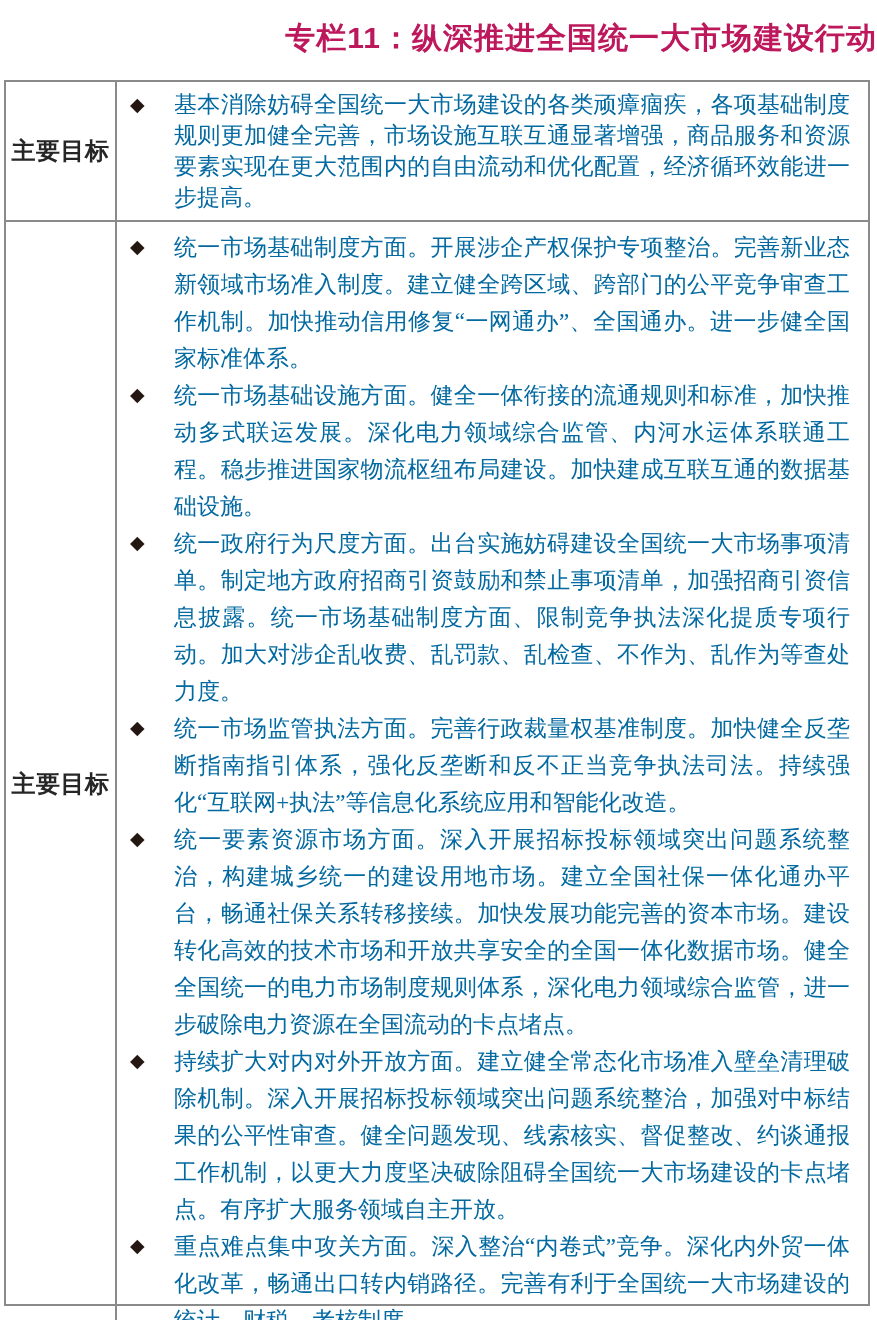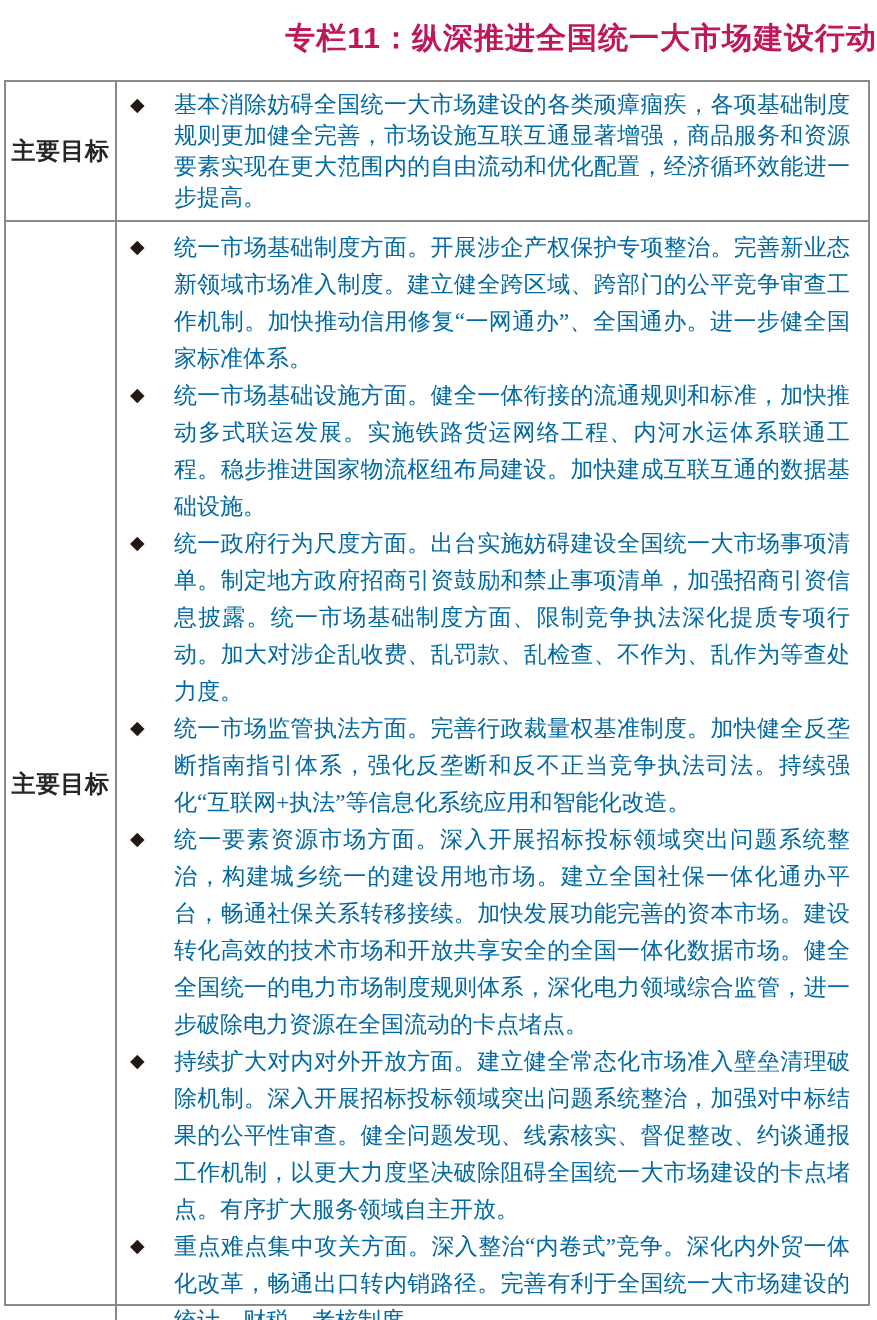--- a/index.html
+++ b/index.html
@@ -101,21 +101,21 @@
 
   <div class="t-row second">
     <div class="label-cell">主要目标</div>
     <div class="content-cell">
       <div class="bullet-item">
         <span class="bullet-marker">◆</span>
         <span class="bullet-text">统一市场基础制度方面。开展涉企产权保护专项整治。完善新业态新领域市场准入制度。建立健全跨区域、跨部门的公平竞争审查工作机制。加快推动信用修复“一网通办”、全国通办。进一步健全国家标准体系。</span>
       </div>
       <div class="bullet-item">
         <span class="bullet-marker">◆</span>
-        <span class="bullet-text">统一市场基础设施方面。健全一体衔接的流通规则和标准，加快推动多式联运发展。实施铁路货运网络工程、内河水运体系联通工程。稳步推进国家物流枢纽布局建设。加快建成互联互通的数据基础设施。</span>
+        <span class="bullet-text">统一市场基础设施方面。健全一体衔接的流通规则和标准，加快推动多式联运发展。深化电力领域综合监管、内河水运体系联通工程。稳步推进国家物流枢纽布局建设。加快建成互联互通的数据基础设施。</span>
       </div>
       <div class="bullet-item">
         <span class="bullet-marker">◆</span>
         <span class="bullet-text">统一政府行为尺度方面。出台实施妨碍建设全国统一大市场事项清单。制定地方政府招商引资鼓励和禁止事项清单，加强招商引资信息披露。统一市场基础制度方面、限制竞争执法深化提质专项行动。加大对涉企乱收费、乱罚款、乱检查、不作为、乱作为等查处力度。</span>
       </div>
       <div class="bullet-item">
         <span class="bullet-marker">◆</span>
         <span class="bullet-text">统一市场监管执法方面。完善行政裁量权基准制度。加快健全反垄断指南指引体系，强化反垄断和反不正当竞争执法司法。持续强化“互联网+执法”等信息化系统应用和智能化改造。</span>
       </div>
       <div class="bullet-item">

